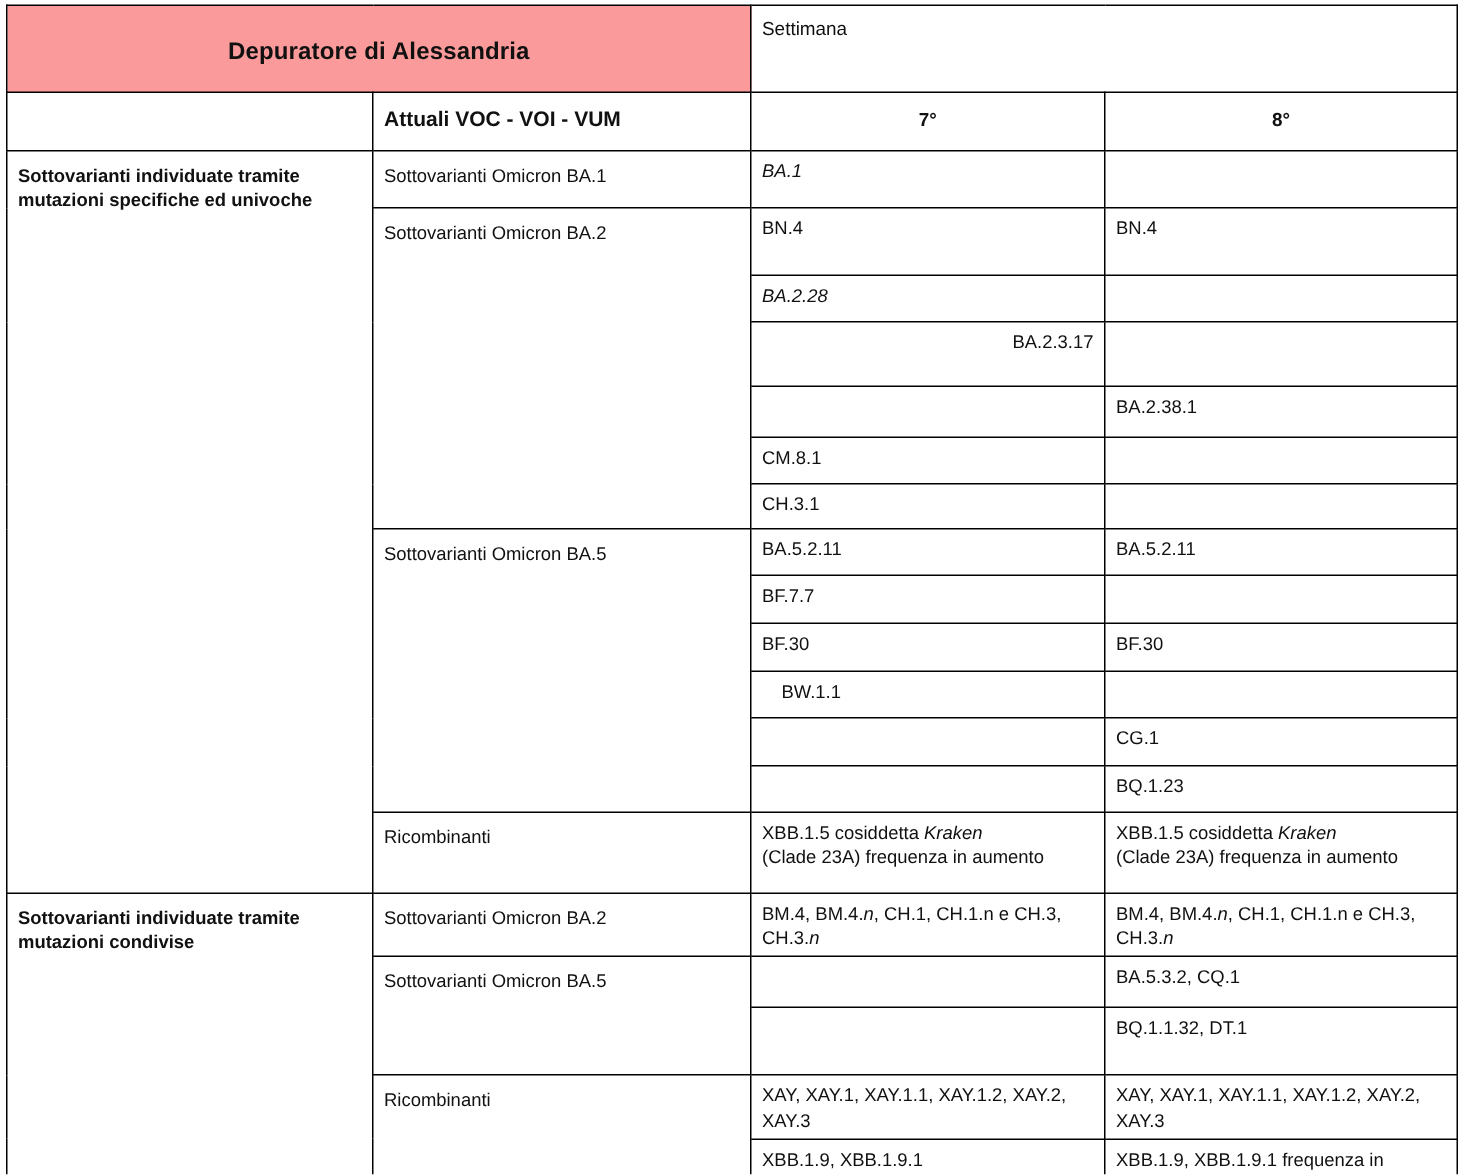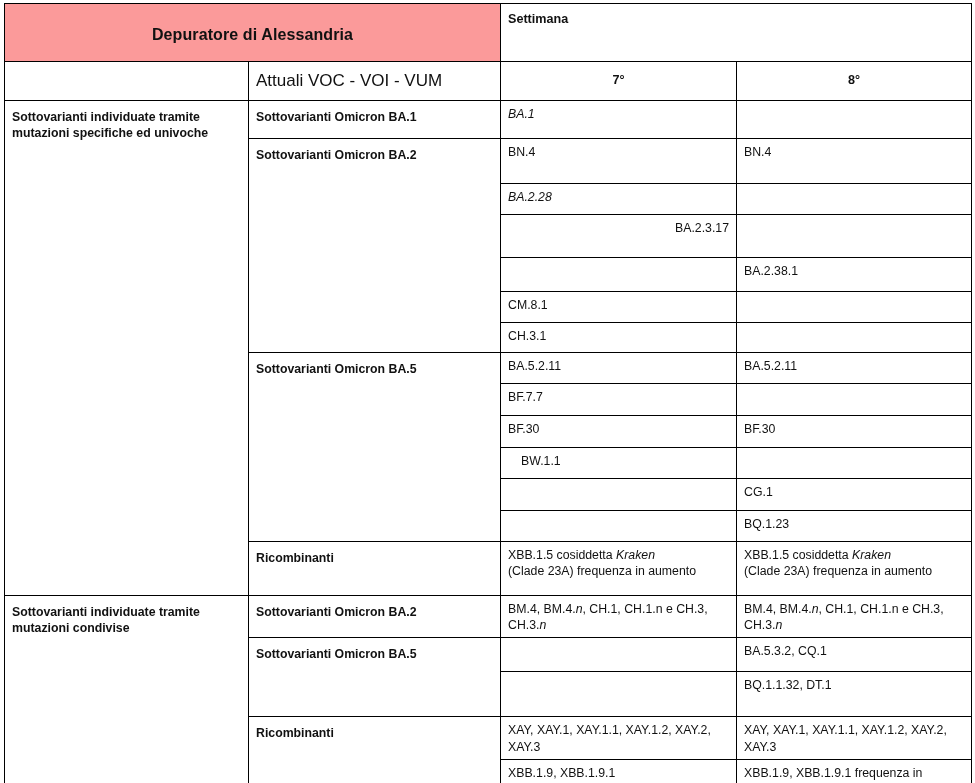--- a/index.html
+++ b/index.html
@@ -44,46 +44,46 @@
     background: #fb9a9a;
     text-align: center;
     font-weight: bold;
     font-size: 16px;
     vertical-align: middle !important;
     padding-top: 8px !important;
     letter-spacing: .1px;
     margin-top: 39px;
   }
   .settimana-cell {
-    font-weight: bold;
+    font-weight: normal;
     font-size: 12.6px;
     vertical-align: top !important;
     padding-top: 7px !important;
   }
   .weeknum {
     text-align: center;
     font-weight: bold;
     font-size: 12.6px;
     vertical-align: top !important;
     padding-top: 10px !important;
   }
   .cat-cell {
     font-weight: bold;
     padding-top: 8px !important;
   }
   .sub-cell {
-    font-weight: bold;
+    font-weight: normal;
     padding-top: 8px !important;
   }
   .data-cell {
     font-weight: normal;
   }
   .voc-cell {
-    font-weight: normal;
-    font-size: 17px;
+    font-weight: bold;
+    font-size: 14px;
     padding-top: 8px !important;
   }
   i, .ital { font-style: italic; }
   .blank { }
   .rich > span { display: block; }
 </style>
 </head>
 <body>
 
 <div id="page">

